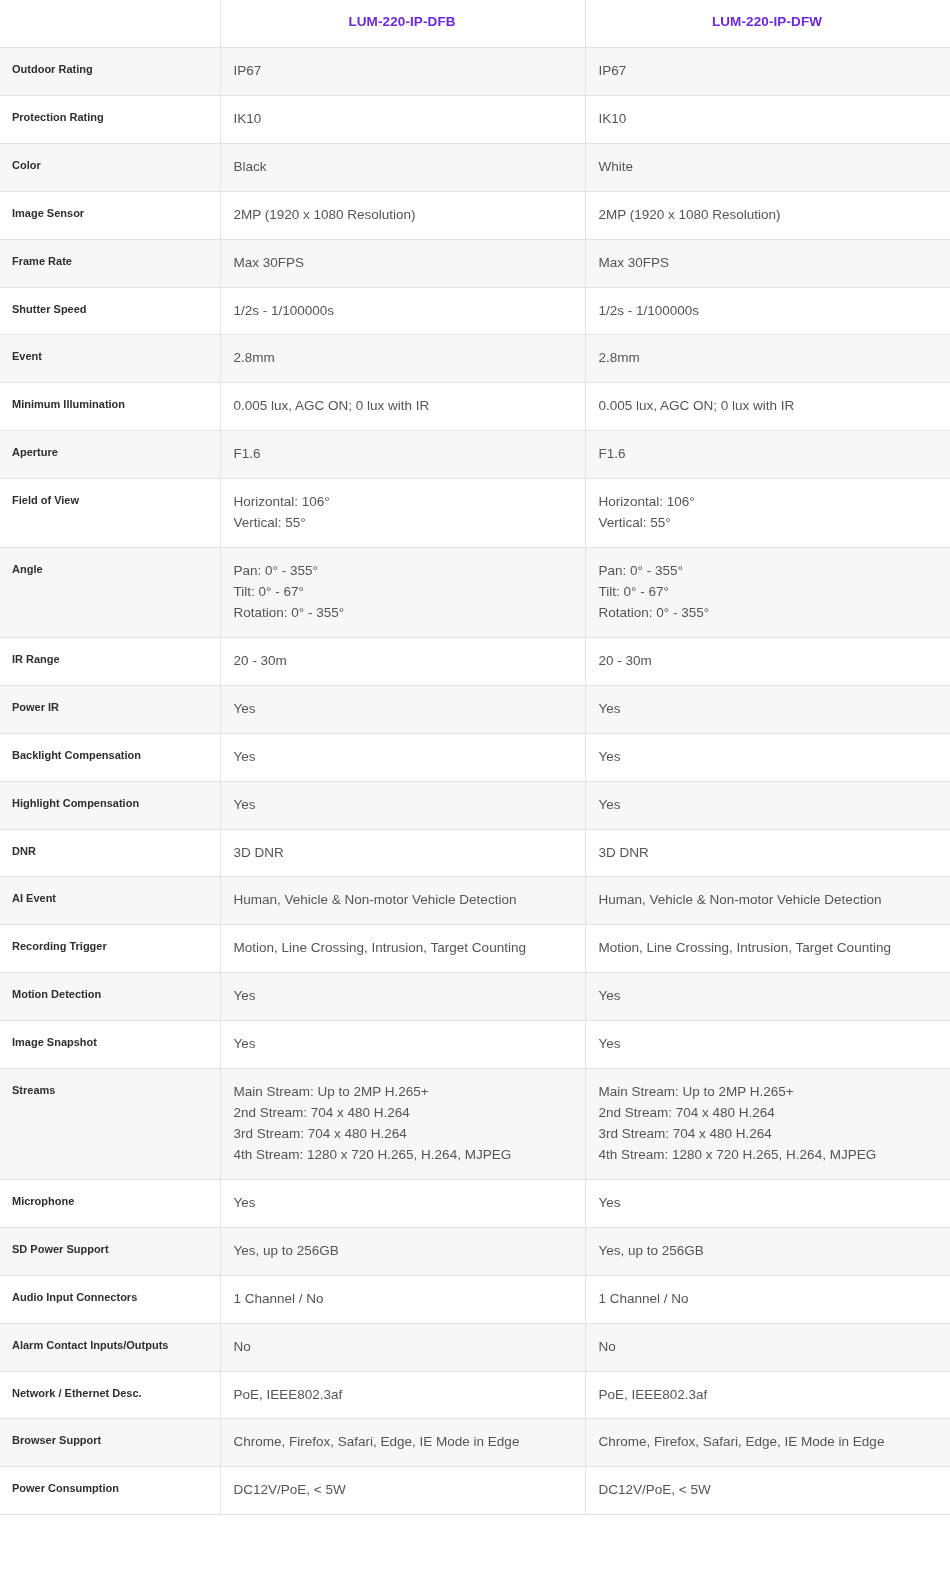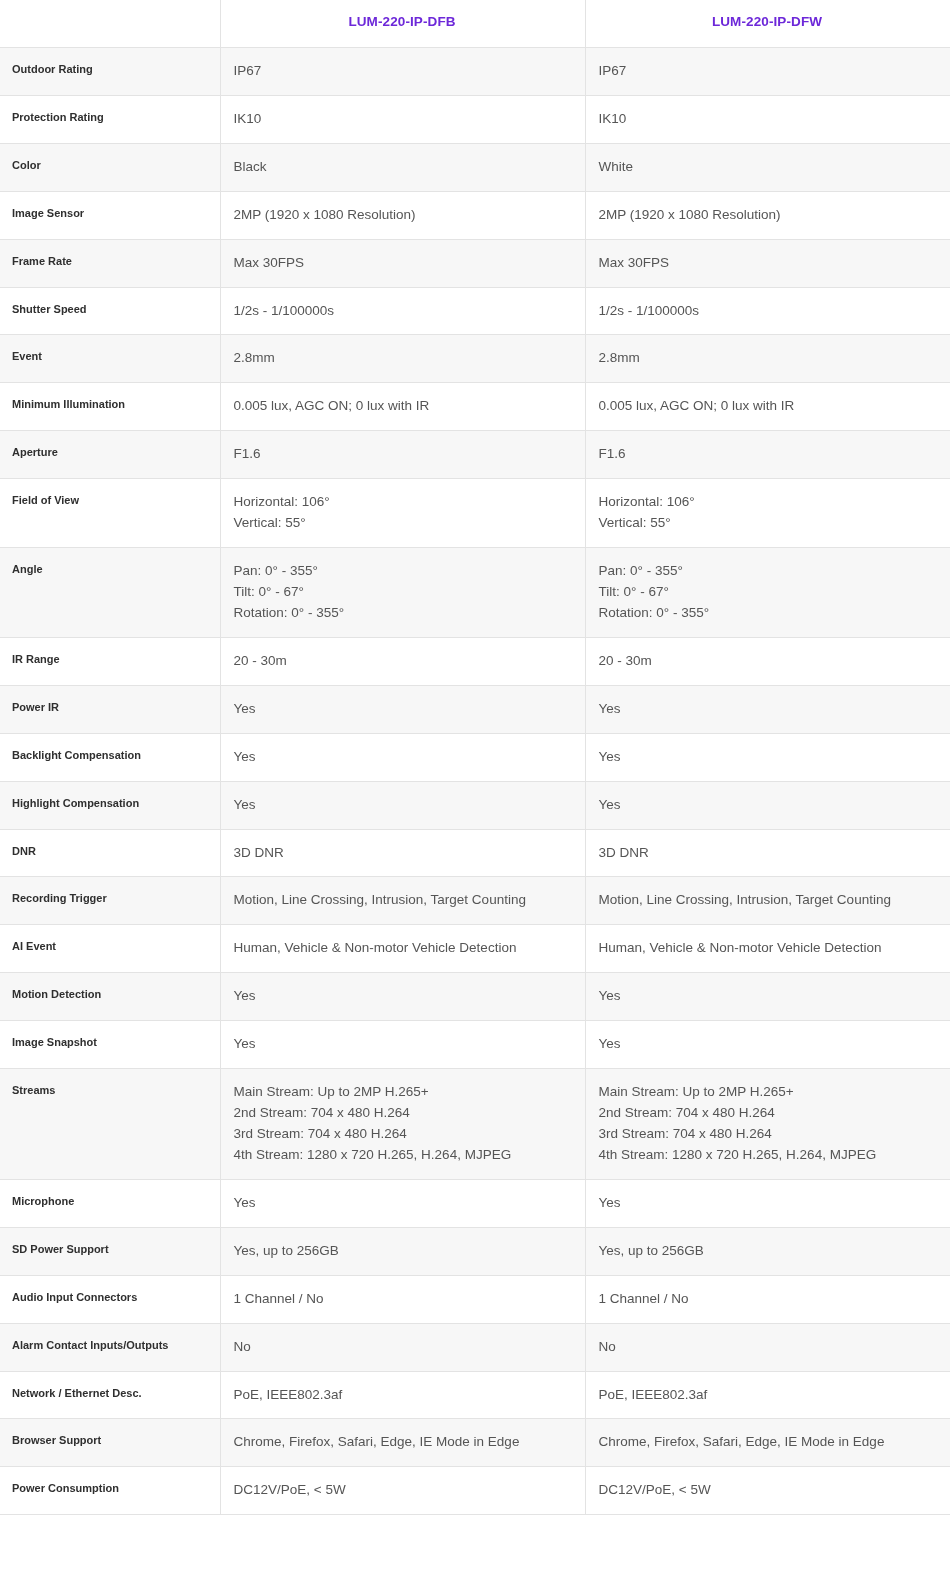--- a/index.html
+++ b/index.html
@@ -168,28 +168,28 @@
         <th class="rowlabel">Highlight Compensation</th>
         <td class="val multiline">Yes</td>
         <td class="val multiline">Yes</td>
       </tr>
       <tr>
         <th class="rowlabel">DNR</th>
         <td class="val multiline">3D DNR</td>
         <td class="val multiline">3D DNR</td>
       </tr>
       <tr>
+        <th class="rowlabel">AI Event</th>
+        <td class="val multiline">Human, Vehicle &amp; Non-motor Vehicle Detection</td>
+        <td class="val multiline">Human, Vehicle &amp; Non-motor Vehicle Detection</td>
+      </tr>
+      <tr>
         <th class="rowlabel">Recording Trigger</th>
         <td class="val multiline">Motion, Line Crossing, Intrusion, Target Counting</td>
         <td class="val multiline">Motion, Line Crossing, Intrusion, Target Counting</td>
-      </tr>
-      <tr>
-        <th class="rowlabel">AI Event</th>
-        <td class="val multiline">Human, Vehicle &amp; Non-motor Vehicle Detection</td>
-        <td class="val multiline">Human, Vehicle &amp; Non-motor Vehicle Detection</td>
       </tr>
       <tr>
         <th class="rowlabel">Motion Detection</th>
         <td class="val multiline">Yes</td>
         <td class="val multiline">Yes</td>
       </tr>
       <tr>
         <th class="rowlabel">Image Snapshot</th>
         <td class="val multiline">Yes</td>
         <td class="val multiline">Yes</td>

